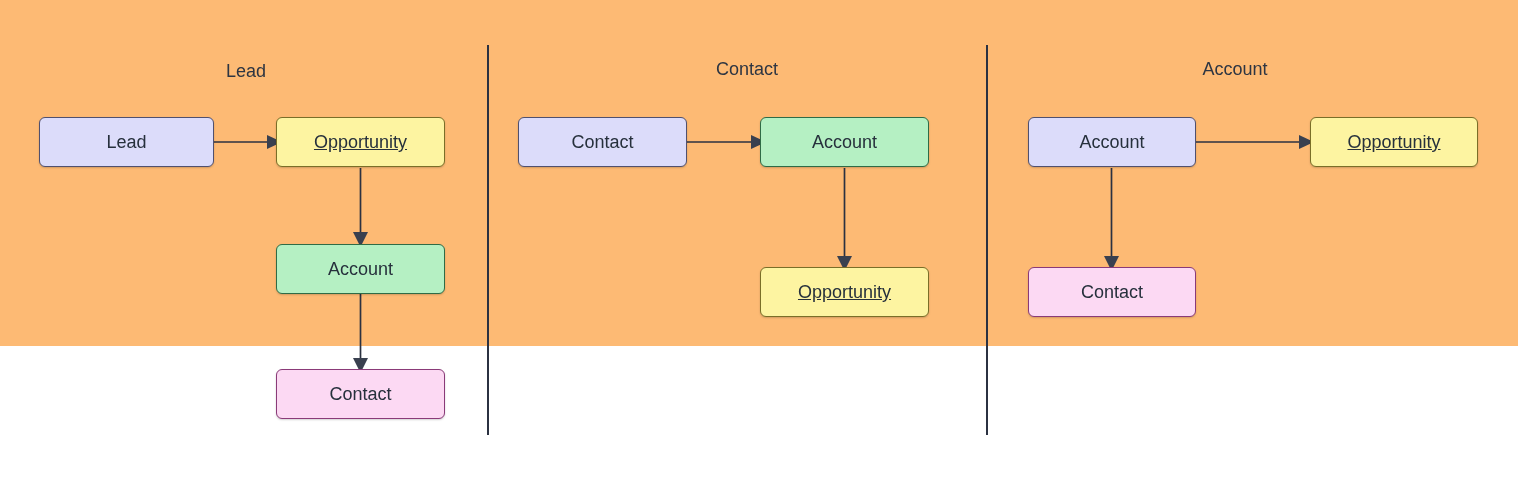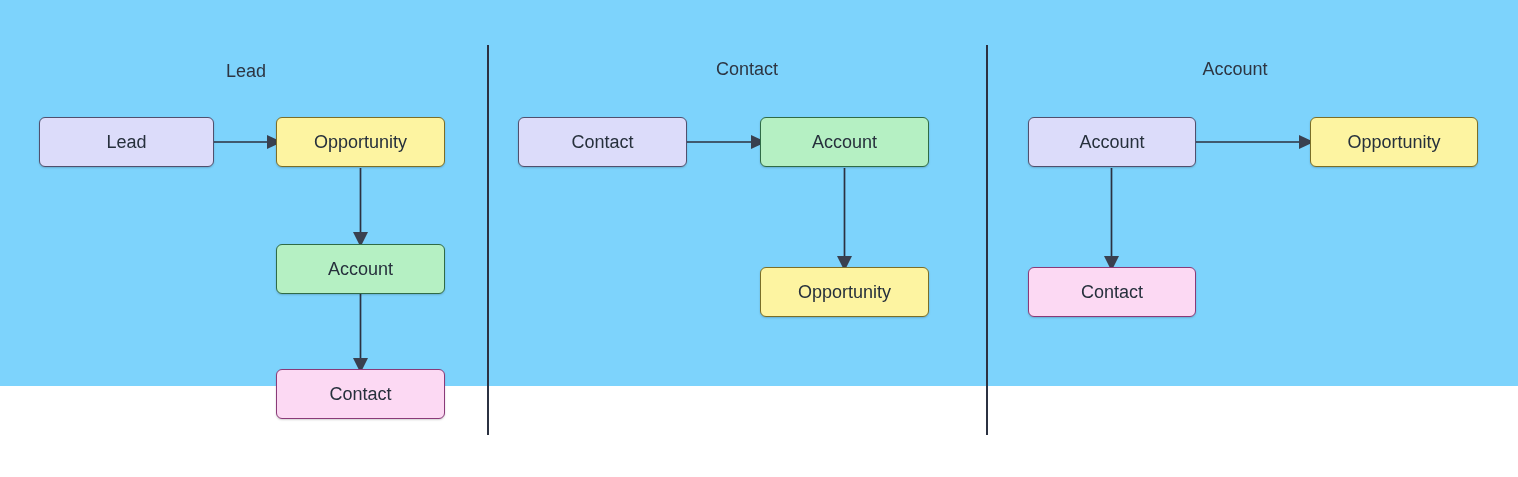--- a/index.html
+++ b/index.html
@@ -9,22 +9,22 @@
   }
   body {
     width: 1518px;
     height: 477px;
     font-family: "Liberation Sans", sans-serif;
     overflow: hidden;
   }
   #canvas {
     position: relative;
     width: 1518px;
-    height: 386px;
-    background: #7dd3fc;
+    height: 346px;
+    background: #fdba74;
   }
 
   
   .divider {
     position: absolute;
     width: 2px;
     background: #2b3141;
     top: 45px;
     height: 390px;
   }
@@ -48,21 +48,21 @@
     display: flex;
     align-items: center;
     justify-content: center;
     font-size: 18px;
     color: #26303c;
     line-height: 1;
     box-shadow: 0 1px 2px rgba(0,0,0,0.18);
     user-select: none;
   }
   .node.lavender { background: #dcdcfa; border-color: #50506e; }
-  .node.yellow   { background: #fdf4a1; border-color: #7a6e28; }
+  .node.yellow   { background: #fdf4a1; border-color: #7a6e28; text-decoration: underline; }
   .node.green    { background: #b5f0c3; border-color: #2f6b46; }
   .node.pink     { background: #fcd9f3; border-color: #8a3a78; }
 
   
   #edges {
     position: absolute;
     left: 0;
     top: 0;
     width: 1518px;
     height: 477px;

